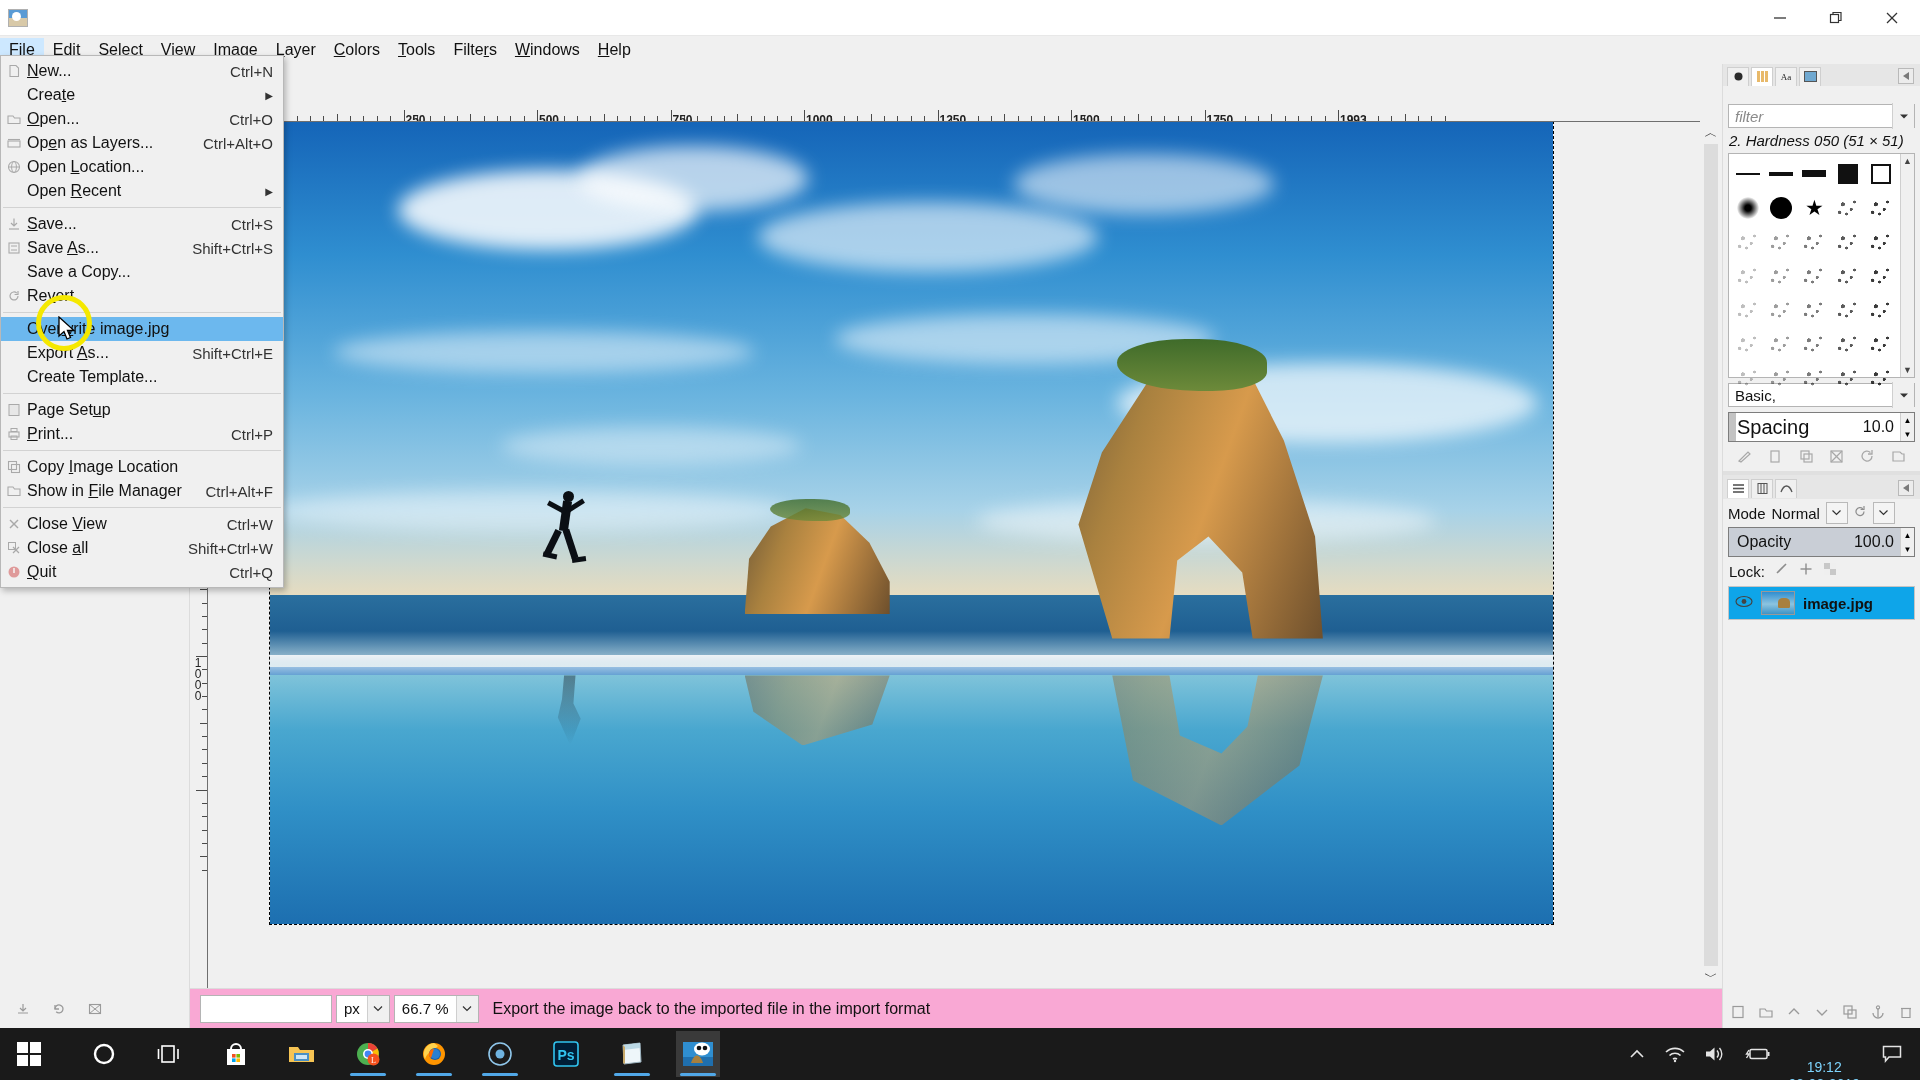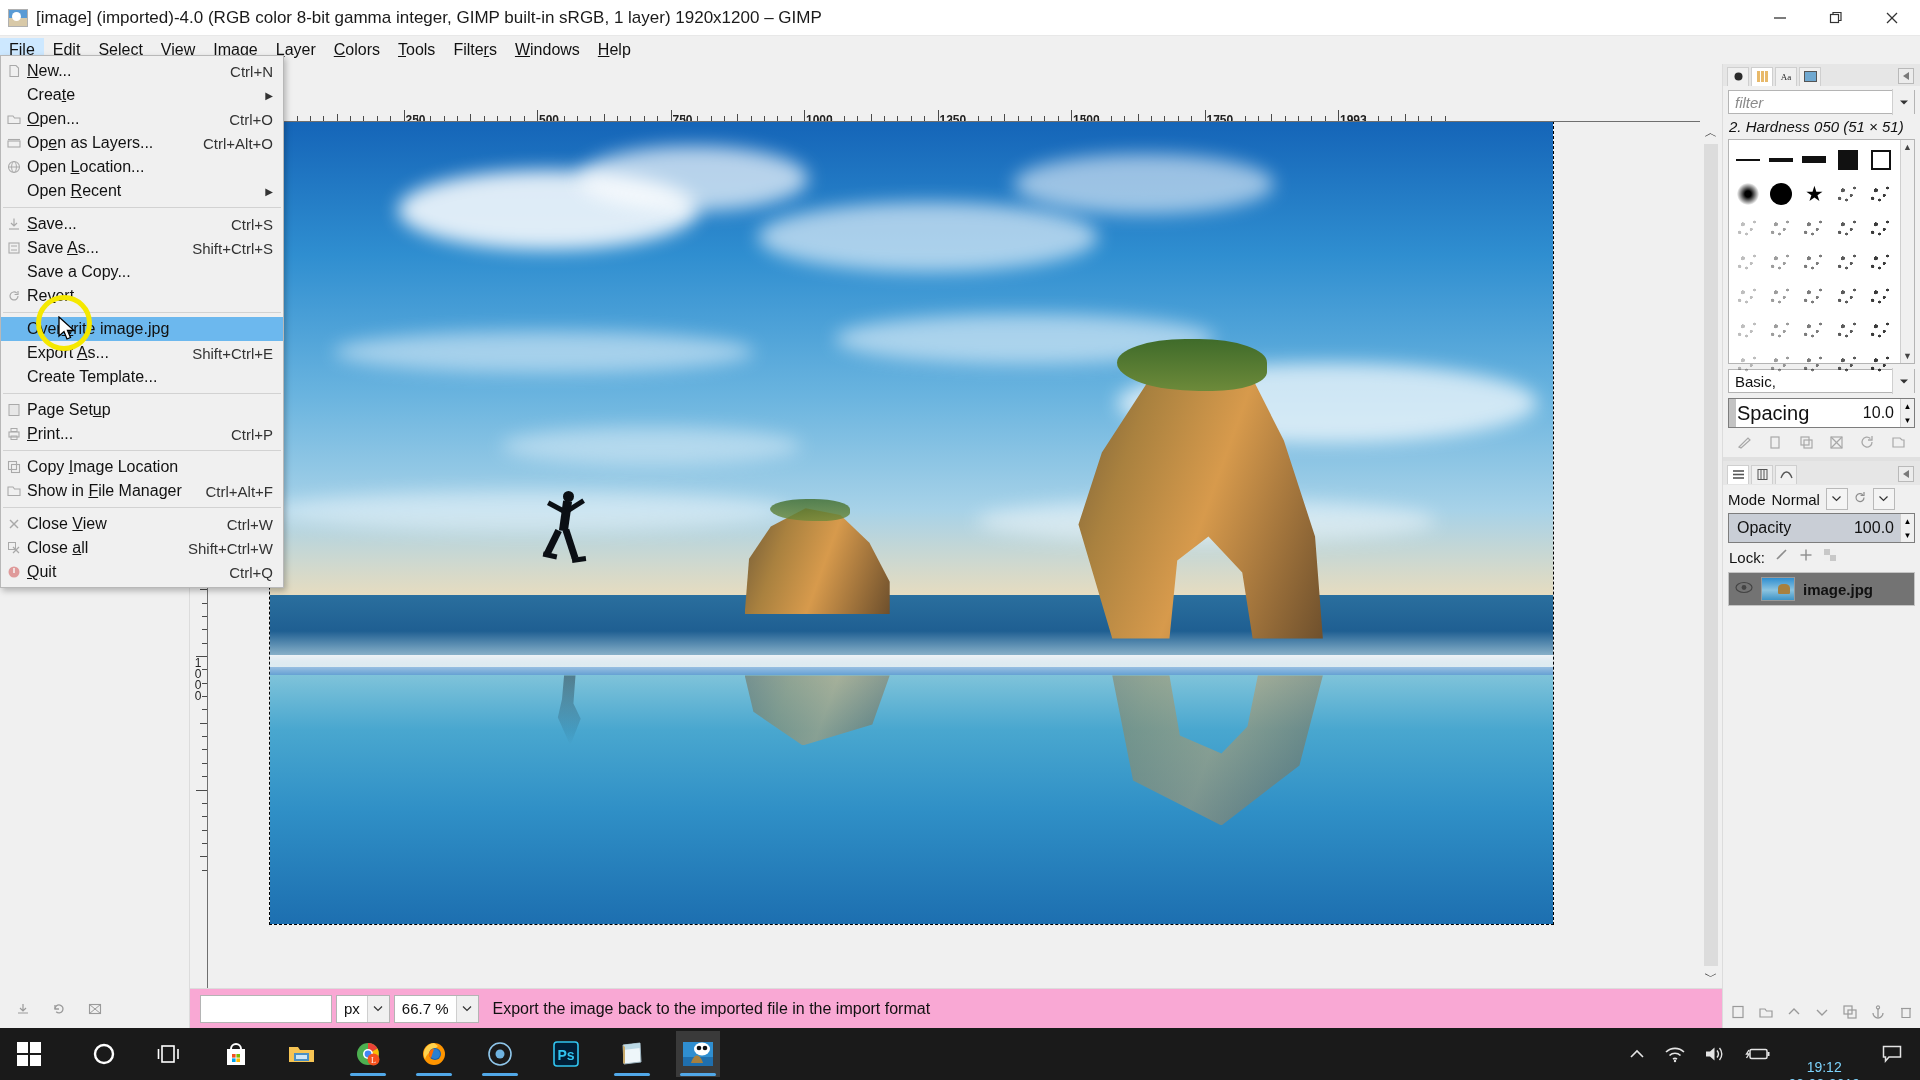--- a/index.html
+++ b/index.html
@@ -184,21 +184,21 @@
   }
   .dtab.sel { background: #fff; }
   .dtab-spacer { margin-left:auto; }
   .dock-menu-btn {
     width: 16px; height: 16px; border: 1px solid #b9b9b9; background:#ececec;
     display:flex;align-items:center;justify-content:center; margin-right:2px;
   }
   .filter-row { padding: 4px 5px; }
   .filter-box {
     height: 24px; border: 1px solid #b4b4b4; background: #fff;
-    display: flex; align-items: center;
+    display: flex; align-items: center; margin-top: 14px;
   }
   .filter-text {
     flex: 1; padding-left: 6px; font-size: 15px; color: #8a8a8a; font-style: italic;
   }
   .brush-name {
     font-size: 15px; font-style: italic; color: #111; padding: 0 6px 4px 6px;
   }
   .brush-grid-wrap {
     margin: 0 5px; border: 1px solid #b4b4b4; background: #fff;
     height: 225px; display: flex;
@@ -253,21 +253,21 @@
   .opacity-wrap { padding: 0 5px 3px 5px; }
   .opacity-box {
     height: 30px; border: 1px solid #7d7d7d; background: #c9ced6;
     display:flex; align-items:center; position:relative;
   }
   .opacity-label { font-size:16px; color:#111; padding-left:8px; }
   .opacity-val { margin-left:auto; font-size:16px; color:#111; padding-right:6px;}
   .lock-row { display:flex; align-items:center; gap:10px; padding: 2px 6px; }
   .lock-label { font-size: 15px; color:#111; }
   .layer-item {
-    margin: 4px 5px 0 5px; border: 1px solid #c4c4c4; background:#737373;
+    margin: 4px 5px 0 5px; border: 1px solid #c4c4c4; background:#0ea5e9;
     height: 34px; display:flex; align-items:center; gap: 8px; padding: 0 6px;
   }
   .eye { color:#333; }
   .layer-thumb {
     width: 34px; height: 24px; border:1px solid #999;
     background: linear-gradient(#2f8ed0 0%, #8cc4e0 55%, #3f94c6 100%);
     position: relative; overflow:hidden;
   }
   .layer-thumb:after {
     content:""; position:absolute; right:4px; top:6px; width:12px; height:10px;
@@ -334,21 +334,20 @@
   .clock { color:#7dd3fc; font-size: 14px; line-height: 17px; text-align:center;margin-top:44px; }
   .action-center { width: 28px; display:flex; align-items:center; justify-content:center; }
 </style>
 </head>
 <body>
 
 <div id="app">
 
   <div class="titlebar">
     <div class="title-icon"></div>
-    <div class="title-text">[image] (imported)-4.0 (RGB color 8-bit gamma integer, GIMP built-in sRGB, 1 layer) 1920x1200 – GIMP</div>
     <div class="win-btns">
       <div class="win-btn">
         <svg width="14" height="14">
             <line x1="1" y1="7" x2="13" y2="7" stroke="#333" stroke-width="1.3"></line>
           </svg>
       </div>
       <div class="win-btn">
         <svg width="14" height="14">
           <rect x="1.5" y="3.5" width="8" height="8" fill="none" stroke="#333" stroke-width="1.2"></rect>
           <path d="M4 3.5 V1.5 H12 V9.5 H9.8" fill="none" stroke="#333" stroke-width="1.2"></path>

